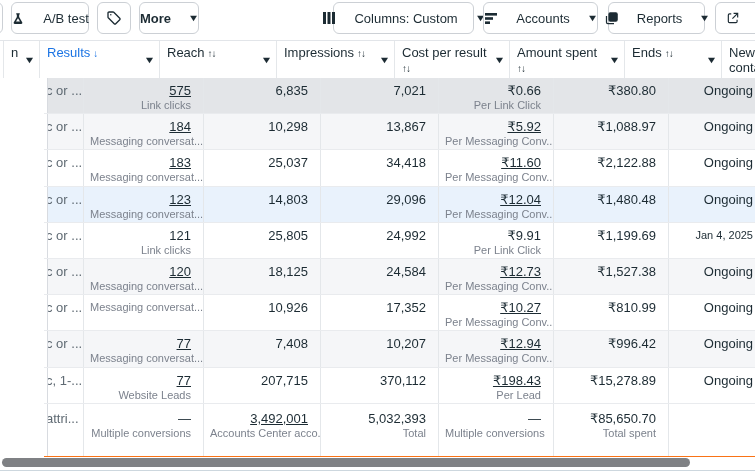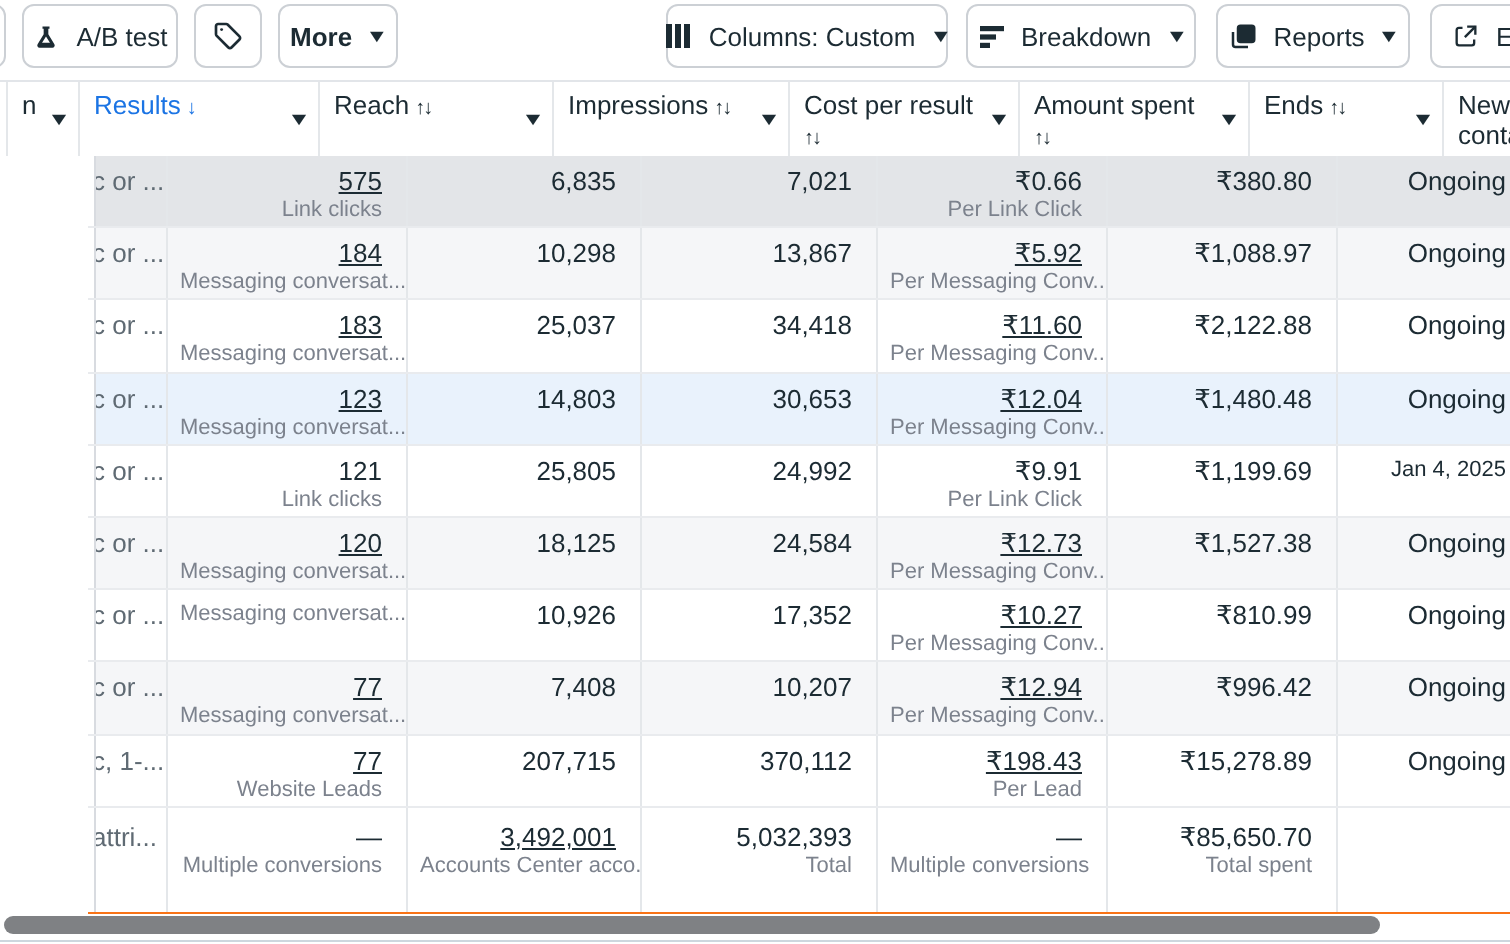--- a/index.html
+++ b/index.html
@@ -7,21 +7,21 @@
     width:755px;height:472px;overflow:hidden;background:#fff;
     font-family:"Liberation Sans","DejaVu Sans",sans-serif;
     color:#1c2b33;font-size:13px;position:relative;
     -webkit-font-smoothing:antialiased;
   }
   
   .toolbar{position:absolute;top:0;left:0;width:100%;height:40px;background:#fff;}
   .btn{
     position:absolute;top:2px;height:32px;box-sizing:border-box;
     border:1px solid #ccd0d5;border-radius:6px;background:#fff;
-    display:flex;align-items:center;justify-content:center;gap:8px;
+    display:flex;align-items:center;justify-content:center;gap:18px;
     padding:0 10px;white-space:nowrap;color:#1c2b33;cursor:pointer;
   }
   .btn svg{flex:0 0 auto;display:block;}
   .caret-glyph{font-size:9px;line-height:1;transform:scaleX(1.3);}
   
   .grid{display:grid;grid-template-columns:4px 36px 120px 117px 118px 115px 115px 97px minmax(33px,1fr);}
   .thead{
     position:absolute;top:40px;left:0;width:100%;height:38px;
     border-top:1px solid #e2e5e9;background:#fff;box-sizing:border-box;
   }
@@ -111,21 +111,21 @@
   <div class="btn" style="left:483px;width:115px;">
     <span>
       <svg width="14" height="14" viewBox="0 0 14 14">
           <g fill="#1c2b33">
             <rect x="1" y="2" width="12" height="2.6"></rect>
             <rect x="1" y="6.2" width="8" height="2.6"></rect>
             <rect x="1" y="10.4" width="5" height="2.6"></rect>
           </g>
         </svg>
     </span>
-    <span>Breakdown</span>
+    <span>Accounts</span>
     <span class="caret-glyph">▼</span>
   </div>
 
   <div class="btn" style="left:608px;width:97px;">
     <span>
       <svg width="15" height="15" viewBox="0 0 24 24" fill="none" stroke="#1c2b33" stroke-width="2">
           <rect x="8" y="3" width="13" height="13" rx="2" fill="#1c2b33"></rect>
           <path d="M4 8v10a2 2 0 0 0 2 2h10"></path>
         </svg>
     </span>
@@ -263,21 +263,21 @@
       <div class="cell c-spacer"></div>
       <div class="cell c-name">c or ...</div>
       <div class="cell num">
         <div class="val"><span class="lnk">123</span></div>
         <div class="sub">Messaging conversat...</div>
       </div>
       <div class="cell num">
         <div class="val">14,803</div>
       </div>
       <div class="cell num">
-        <div class="val">30,653</div>
+        <div class="val">29,096</div>
       </div>
       <div class="cell num">
         <div class="val"><span class="lnk">₹12.04</span></div>
         <div class="sub">Per Messaging Conv...</div>
       </div>
       <div class="cell num">
         <div class="val">₹1,480.48</div>
       </div>
       <div class="cell num">
         <div class="val">Ongoing</div>

